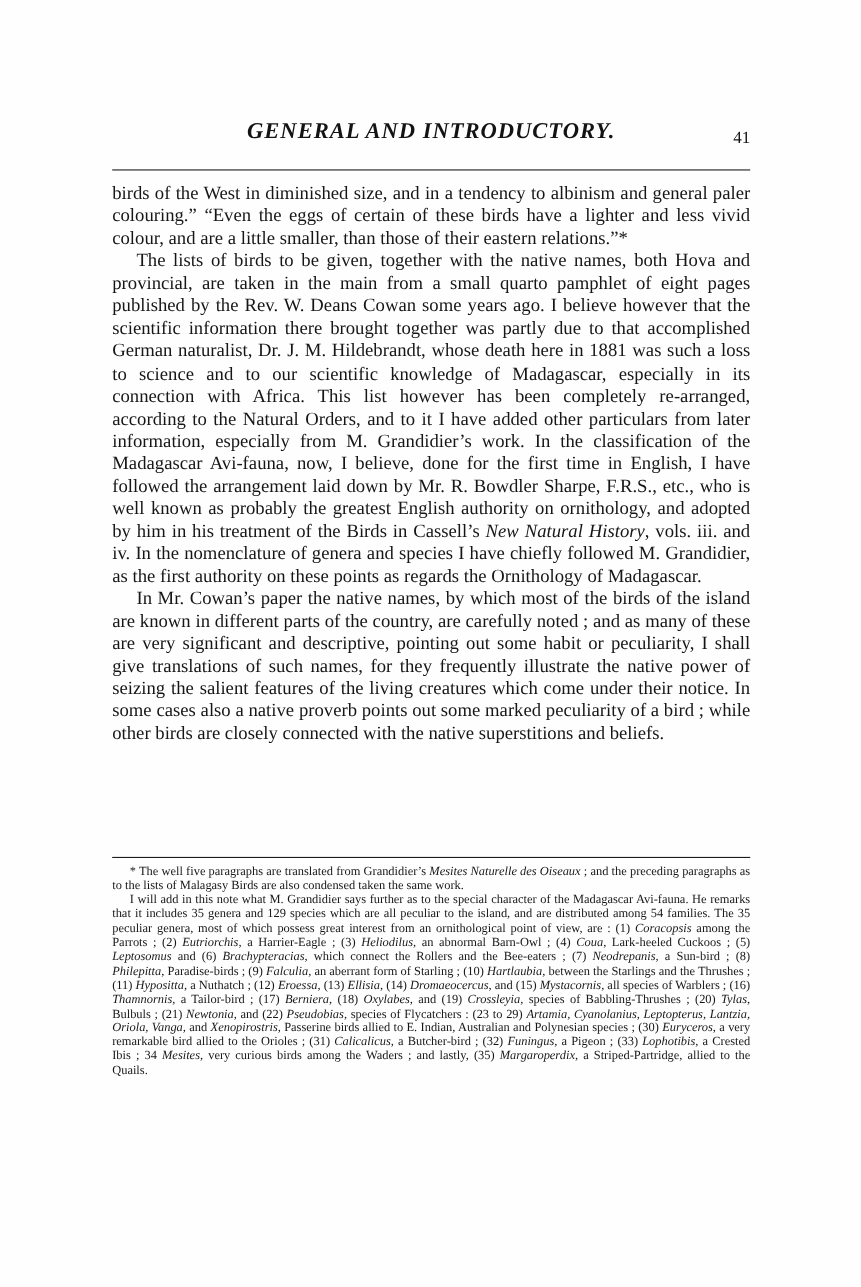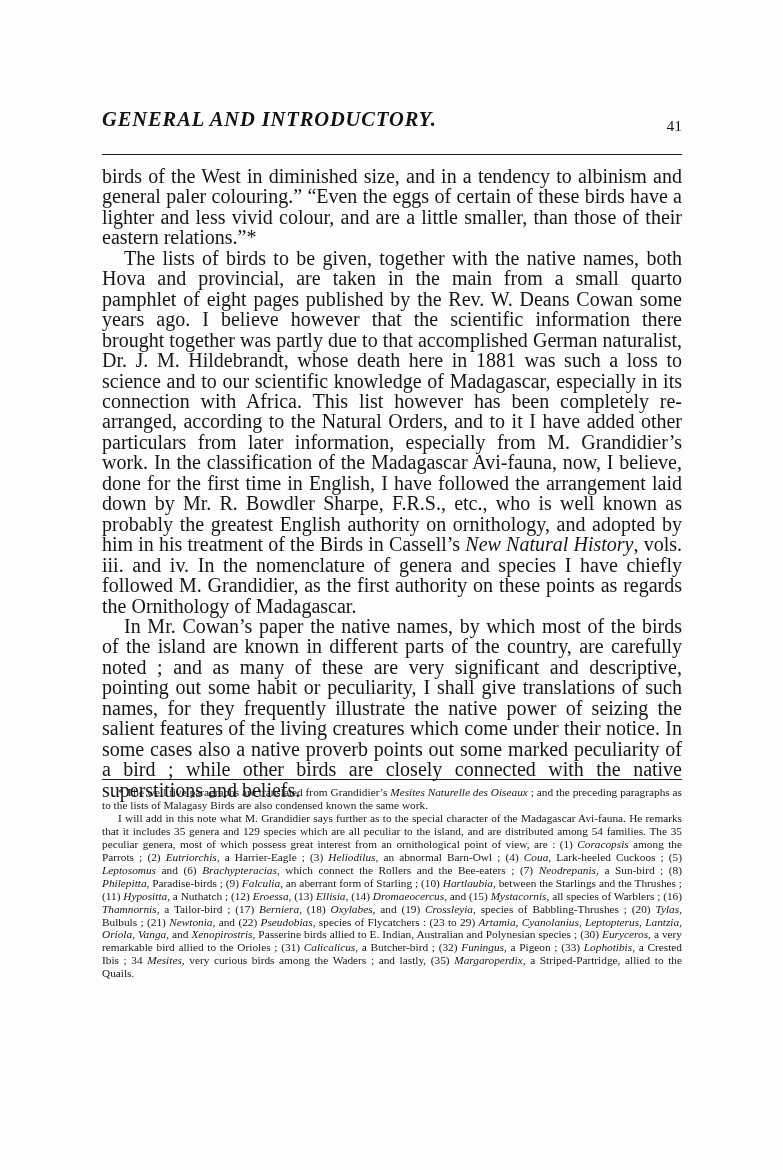--- a/index.html
+++ b/index.html
@@ -27,21 +27,21 @@
   .runhead {
     position: relative;
     height: 44px;
     margin-top: 108px;
   }
   .runhead-title {
     position: absolute;
     left: 0;
     right: 0;
     top: 0;
-    text-align: left;
+    text-align: center;
     font-style: italic;
     font-weight: bold;
     font-size: 20.5px;
     letter-spacing: 0.9px;
     color: #131313;
   }
   .runhead-folio {
     position: absolute;
     right: 0;
     top: 9px;
@@ -51,21 +51,21 @@
   .rule {
     height: 0;
     border-top: 1.6px solid #1c1c1c;
     width: 100%;
   }
   .rule-head { margin-top: 2px; }
 
   
   .body {
     margin-top: 11px;
-    font-size: 20px;
+    font-size: 17px;
     line-height: 20.45px;
     text-align: justify;
     text-justify: inter-word;
     -webkit-hyphens: none;
     hyphens: none;
     color: #161616;
   }
   .body p {
     margin: 0;
     text-indent: 0;
@@ -113,17 +113,17 @@
     <div class="body">
       <p><span>birds of the West in diminished size, and in a tendency to albinism and general paler colouring.”  “Even the eggs of certain of these birds have a lighter and less vivid colour, and are a little smaller, than those of their eastern relations.”*</span></p>
       <p class="ind"><span>The lists of birds to be given, together with the native names, both Hova and provincial, are taken in the main from a small quarto pamphlet of eight pages published by the Rev. W. Deans Cowan some years ago. I believe however that the scientific information there brought together was partly due to that accomplished German naturalist, Dr. J. M. Hildebrandt, whose death here in 1881 was such a loss to science and to our scientific knowledge of Madagascar, especially in its connection with Africa.  This list however has been completely re-arranged, according to the Natural Orders, and to it I have added other particulars from later information, especially from M. Grandidier’s work.  In the classification of the Madagascar Avi-fauna, now, I believe, done for the first time in English, I have followed the arrangement laid down by Mr. R. Bowdler Sharpe, F.R.S., etc., who is well known as probably the greatest English authority on ornithology, and adopted by him in his treatment of the Birds in Cassell’s </span><i>New Natural History</i><span>, vols. iii. and iv.  In the nomenclature of genera and species I have chiefly followed M. Grandidier, as the first authority on these points as regards the Ornithology of Madagascar.</span></p>
       <p class="ind"><span>In Mr. Cowan’s paper the native names, by which most of the birds of the island are known in different parts of the country, are carefully noted ; and as many of these are very significant and descriptive, pointing out some habit or peculiarity, I shall give translations of such names, for they frequently illustrate the native power of seizing the salient features of the living creatures which come under their notice. In some cases also a native proverb points out some marked peculiarity of a bird ; while other birds are closely connected with the native superstitions and beliefs.</span></p>
     </div>
   </div>
 
   <div class="footnote-zone">
     <div class="rule rule-foot"></div>
     <div class="footnote">
-      <p class="ind"><span class="fn-star">*</span><span> The well five paragraphs are translated from Grandidier’s </span><i>Mesites Naturelle des Oiseaux</i><span> ; and the preceding paragraphs as to the lists of Malagasy Birds are also condensed known the same work.</span></p>
+      <p class="ind"><span class="fn-star">*</span><span> The well five paragraphs are translated from Grandidier’s </span><i>Mesites Naturelle des Oiseaux</i><span> ; and the preceding paragraphs as to the lists of Malagasy Birds are also condensed taken the same work.</span></p>
       <p class="ind gap"><span>I will add in this note what M. Grandidier says further as to the special character of the Madagascar Avi-fauna.  He remarks that it includes 35 genera and 129 species which are all peculiar to the island, and are distributed among 54 families.  The 35 peculiar genera, most of which possess great interest from an ornithological point of view, are :</span><span id="genera-list"><span> (1) </span><i>Coracopsis</i><span> among the Parrots ;</span><span> (2) </span><i>Eutriorchis</i><span>, a Harrier-Eagle ;</span><span> (3) </span><i>Heliodilus</i><span>, an abnormal Barn-Owl ;</span><span> (4) </span><i>Coua</i><span>, Lark-heeled Cuckoos ;</span><span> (5) </span><i>Leptosomus</i><span> and</span><span> (6) </span><i>Brachypteracias</i><span>, which connect the Rollers and the Bee-eaters ;</span><span> (7) </span><i>Neodrepanis</i><span>, a Sun-bird ;</span><span> (8) </span><i>Philepitta</i><span>, Paradise-birds ;</span><span> (9) </span><i>Falculia</i><span>, an aberrant form of Starling ;</span><span> (10) </span><i>Hartlaubia</i><span>, between the Starlings and the Thrushes ;</span><span> (11) </span><i>Hypositta</i><span>, a Nuthatch ;</span><span> (12) </span><i>Eroessa</i><span>,</span><span> (13) </span><i>Ellisia</i><span>,</span><span> (14) </span><i>Dromaeocercus</i><span>, and</span><span> (15) </span><i>Mystacornis</i><span>, all species of Warblers ;</span><span> (16) </span><i>Thamnornis</i><span>, a Tailor-bird ;</span><span> (17) </span><i>Berniera</i><span>,</span><span> (18) </span><i>Oxylabes</i><span>, and</span><span> (19) </span><i>Crossleyia</i><span>, species of Babbling-Thrushes ;</span><span> (20) </span><i>Tylas</i><span>, Bulbuls ;</span><span> (21) </span><i>Newtonia</i><span>, and</span><span> (22) </span><i>Pseudobias</i><span>, species of Flycatchers :</span><span> (23 to 29) </span><i>Artamia, Cyanolanius, Leptopterus, Lantzia, Oriola, Vanga,</i><span> and</span> <i>Xenopirostris</i><span>, Passerine birds allied to E. Indian, Australian and Polynesian species ;</span><span> (30) </span><i>Euryceros</i><span>, a very remarkable bird allied to the Orioles ;</span><span> (31) </span><i>Calicalicus</i><span>, a Butcher-bird ;</span><span> (32) </span><i>Funingus</i><span>, a Pigeon ;</span><span> (33) </span><i>Lophotibis</i><span>, a Crested Ibis ;</span><span> 34 </span><i>Mesites</i><span>, very curious birds among the Waders ; and lastly,</span><span> (35) </span><i>Margaroperdix</i><span>, a Striped-Partridge, allied to the Quails.</span></span></p>
     </div>
   </div>
 </div>
 
 </body></html>

